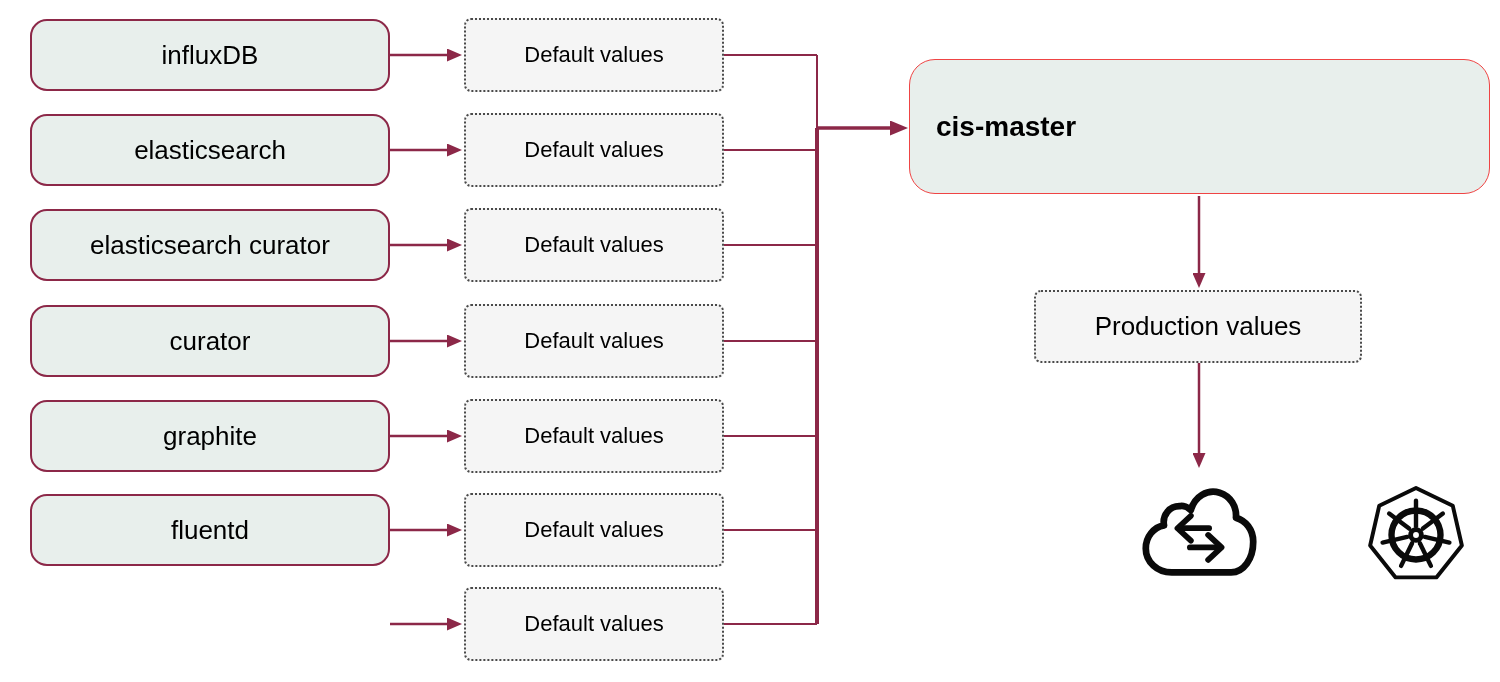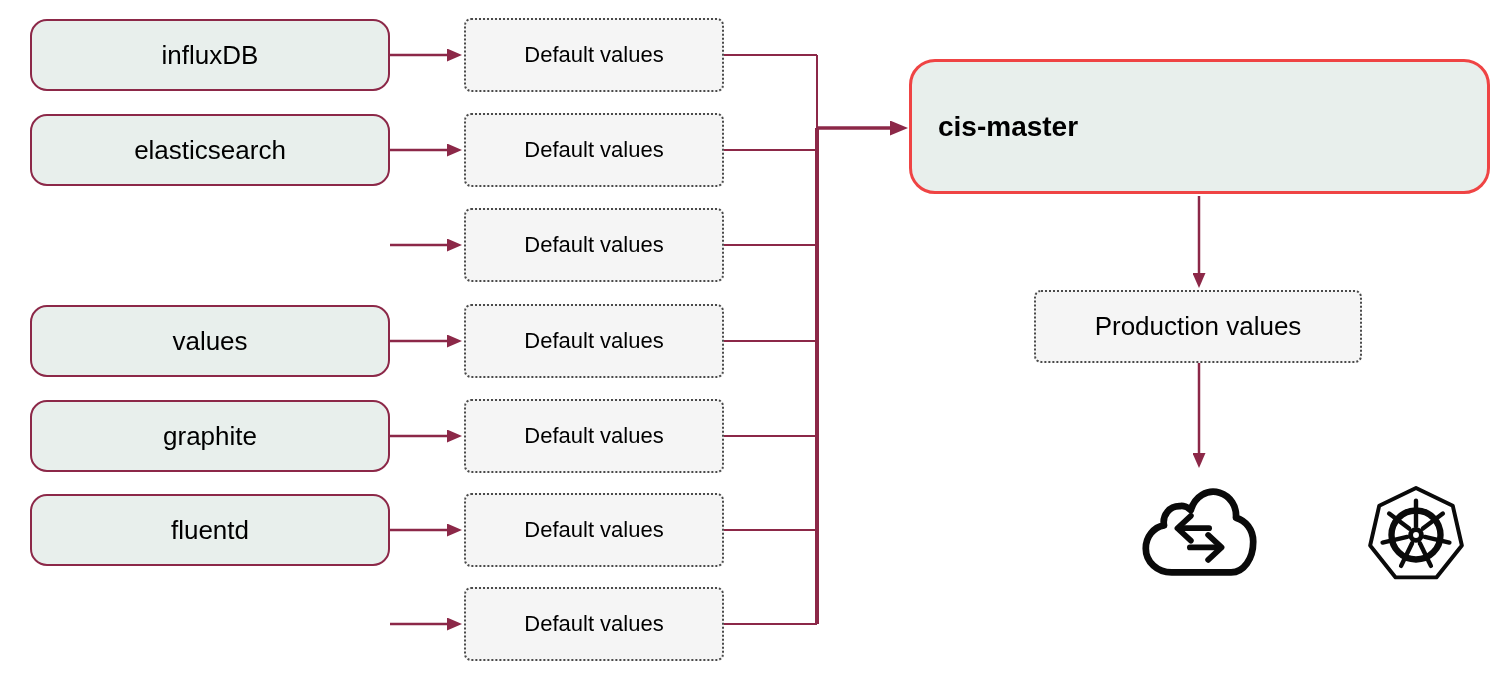--- a/index.html
+++ b/index.html
@@ -7,21 +7,21 @@
        font-family:"Liberation Sans",sans-serif;color:#000;}
   .stage{position:absolute;left:12px;top:0;width:1500px;height:682px;}
   svg.wires{position:absolute;left:0;top:0;width:1500px;height:682px;pointer-events:none;}
   .node{position:absolute;display:flex;align-items:center;justify-content:center;
         box-sizing:border-box;text-align:center;}
   .service{left:18px;width:360px;height:72px;background:#e8efec;
            border:2.5px solid #8c2848;border-radius:17px;font-size:26px;}
   .values{left:452px;width:260px;height:74px;background:#f5f5f5;
           border:2px dotted #4a4a4a;border-radius:7px;font-size:22px;}
   .master{left:897px;top:59px;width:581px;height:135px;background:#e8efec;
-          border:3px solid #ef4444;border-radius:26px;
+          border:1px solid #ef4444;border-radius:26px;
           display:flex;flex-direction:column;align-items:flex-start;justify-content:center;
           padding-left:26px;text-align:left;}
   .master .title{font-weight:bold;font-size:28px;line-height:40px;}
   .master .subtitle{font-style:italic;font-size:28px;line-height:40px;}
   .production{left:1022px;top:290px;width:328px;height:73px;background:#f5f5f5;
               border:2px dotted #4a4a4a;border-radius:7px;font-size:26px;}
   .icon{position:absolute;}
   .icon svg{display:block;width:100%;height:100%;}
 </style>
 </head>
@@ -70,22 +70,25 @@
       <path d="M1187 363 V454" stroke-width="2.5" marker-end="url(#arr-s)"></path>
     </g>
   </svg>
 
   <div class="node service" style="top:19px">
     <span>influxDB</span>
     </div>
   <div class="node service" style="top:114px">
     <span>elasticsearch</span>
     </div>
+  <div class="node service" style="top:209px">
+    <span>elasticsearch curator</span>
+    </div>
   <div class="node service" style="top:305px">
-    <span>values</span>
+    <span>curator</span>
     </div>
   <div class="node service" style="top:400px">
     <span>graphite</span>
     </div>
   <div class="node service" style="top:494px">
     <span>fluentd</span>
     </div>
 
   <div class="node values" style="top:18px">
     <span>Default values</span>

